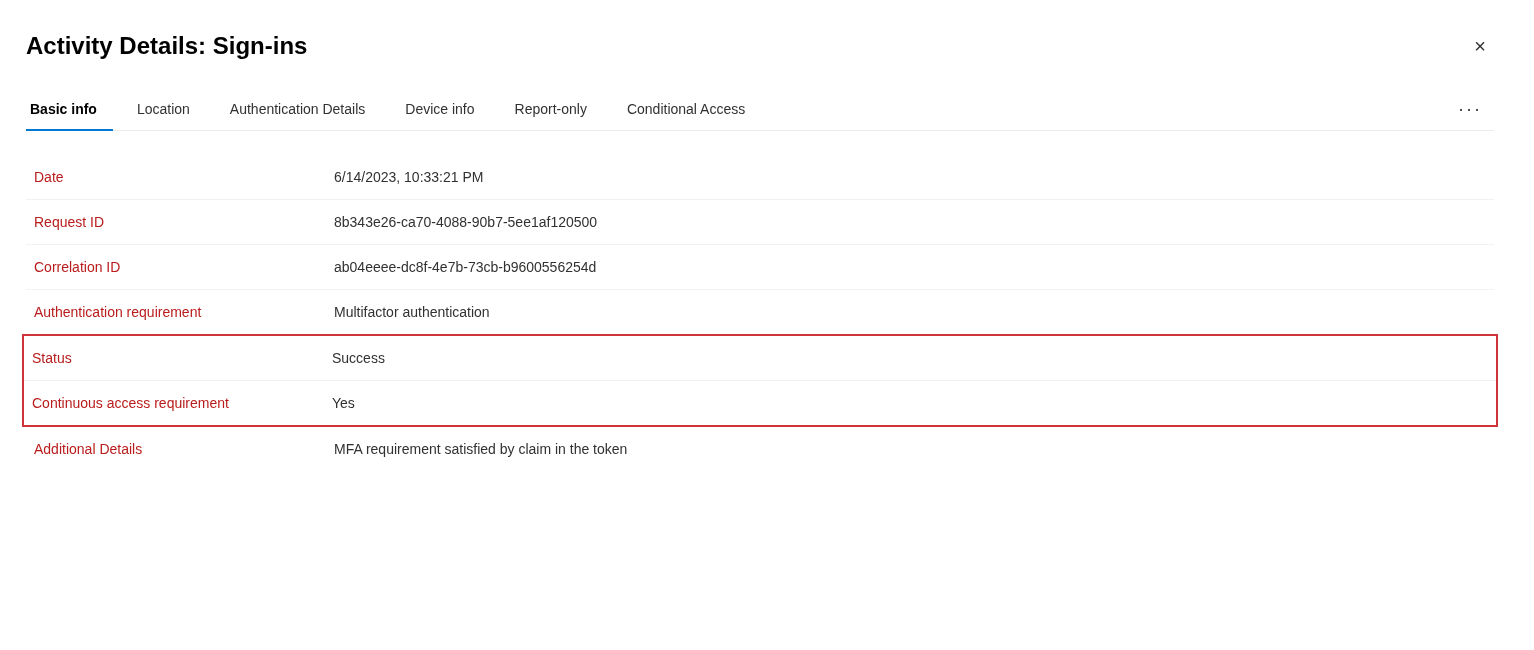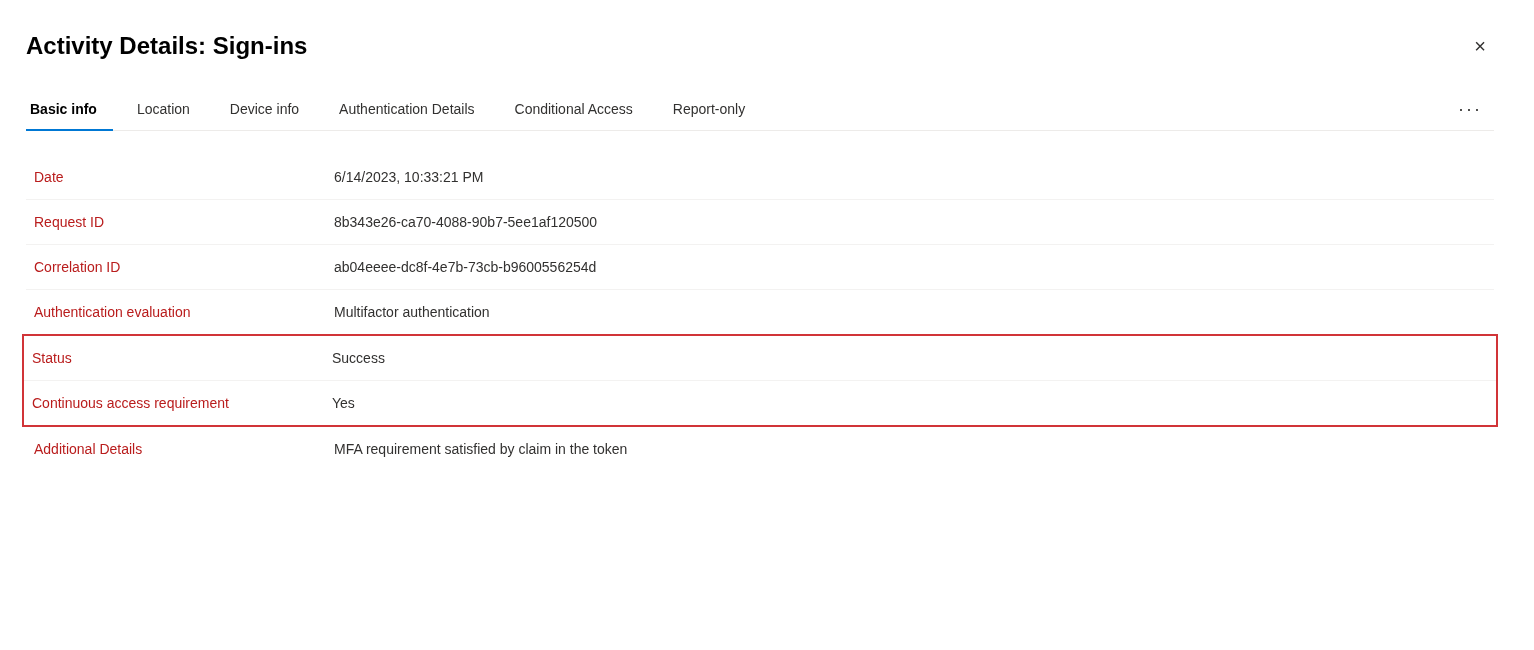--- a/index.html
+++ b/index.html
@@ -147,44 +147,44 @@
 <div class="panel">
   <div class="panel-header">
     <h1 class="panel-title">Activity Details: Sign-ins</h1>
     <button class="close-btn">×</button>
   </div>
 
   <div class="tabs">
 
     <button class="tab active">Basic info</button>
     <button class="tab">Location</button>
+    <button class="tab">Authentication Details</button>
     <button class="tab">Device info</button>
-    <button class="tab">Authentication Details</button>
+    <button class="tab">Report-only</button>
     <button class="tab">Conditional Access</button>
-    <button class="tab">Report-only</button>
     <button class="tab-more">···</button>
   </div>
 
   <div class="content">
     <div class="normal-rows-top">
 
     <div class="field-row">
       <span class="field-label">Date</span>
       <span class="field-value">6/14/2023, 10:33:21 PM</span>
     </div>
         <div class="field-row">
       <span class="field-label">Request ID</span>
       <span class="field-value">8b343e26-ca70-4088-90b7-5ee1af120500</span>
     </div>
         <div class="field-row">
       <span class="field-label">Correlation ID</span>
       <span class="field-value">ab04eeee-dc8f-4e7b-73cb-b9600556254d</span>
     </div>
         <div class="field-row">
-      <span class="field-label">Authentication evaluation</span>
+      <span class="field-label">Authentication requirement</span>
       <span class="field-value">Multifactor authentication</span>
     </div>
       </div>
 
     <div class="highlighted-section">
 
     <div class="field-row">
       <span class="field-label">Status</span>
       <span class="field-value">Success</span>
     </div>

